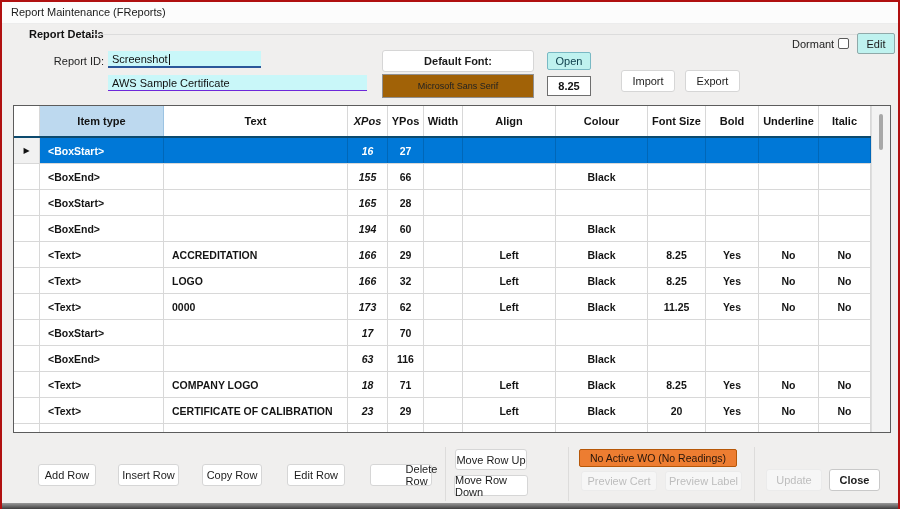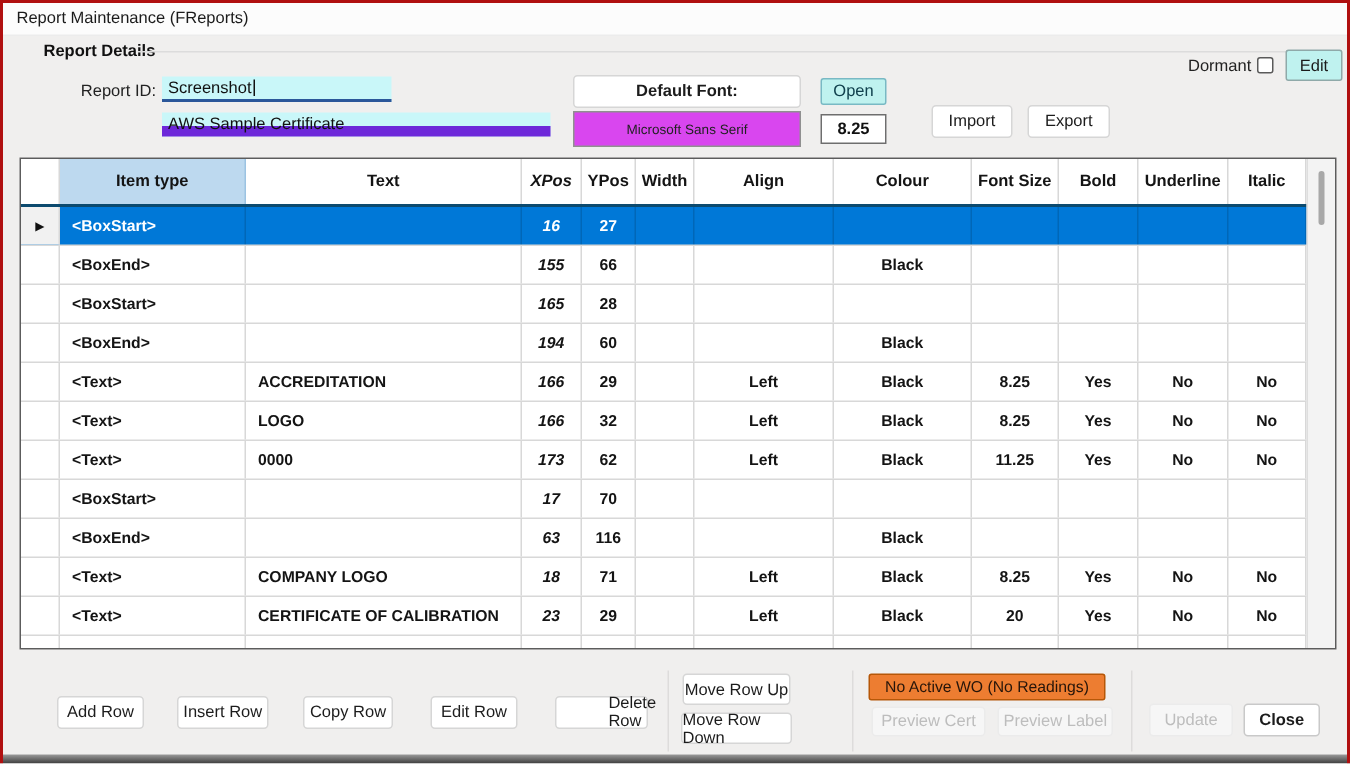--- a/index.html
+++ b/index.html
@@ -9,30 +9,30 @@
   .titlebar{position:absolute;left:0;top:0;right:0;height:21px;background:#fcfcfc;border-bottom:1px solid #ececec;}
   .titlebar .title{position:absolute;left:9px;top:4px;font-size:11px;color:#1b1b1b;}
   .bottom-strip{position:absolute;left:0;right:0;bottom:0;height:6px;background:linear-gradient(#9a9a9a,#3e3e3e);}
 
   .group-label{position:absolute;left:10px;top:26px;font-size:11px;font-weight:bold;color:#111;padding-left:17px;}
   .group-line{position:absolute;left:90px;top:32px;width:800px;height:1px;background:#dcdcdc;}
 
   .lbl{position:absolute;font-size:11px;color:#222;text-align:right;width:74px;}
   .field{position:absolute;background:#c9f7f9;font-size:11px;color:#111;padding:2px 4px;box-sizing:border-box;border:none;}
   .field.focus{border-bottom:2px solid #2b579a;}
-  .field.plain{border-bottom:7px solid #6d28d9;}
+  .field.plain{border-bottom:1px solid #6d28d9;}
   .caret{display:inline-block;width:1px;height:11px;background:#111;vertical-align:-2px;margin-left:1px;}
 
   .btn{position:absolute;background:#fff;border:1px solid #d6d6d6;border-radius:3px;font-size:11px;color:#1c1c1c;
        display:flex;align-items:center;justify-content:center;box-sizing:border-box;cursor:default;}
   .btn.bold{font-weight:bold;}
   .btn.disabled{background:#f6f6f6;border-color:#ebebeb;color:#bdbdbd;}
   .btn.cyan{background:#bff2ef;border:1px solid #79b9c4;border-radius:2px;color:#10404d;}
 
-  .fontbox{position:absolute;background:#d946ef;border:1px solid #909090;font-size:9px;color:#222;
+  .fontbox{position:absolute;background:#a16207;border:1px solid #909090;font-size:9px;color:#222;
        display:flex;align-items:center;justify-content:center;box-sizing:border-box;}
   .sizebox{position:absolute;background:#fff;border:1px solid #6e6e6e;font-size:11px;font-weight:bold;color:#111;
        display:flex;align-items:center;justify-content:center;box-sizing:border-box;}
   .checkbox{position:absolute;width:11px;height:11px;background:#fff;border:1px solid #5a5a5a;border-radius:2px;box-sizing:border-box;}
 
   
   .grid{position:absolute;left:11px;top:103px;width:878px;height:328px;background:#fff;
         border:1px solid #5c5c5c;box-sizing:border-box;overflow:hidden;}
   .tr{display:flex;height:25px;border-bottom:1px solid #d8d8d8;background:#fff;}
   .tr.head{height:30px;border-bottom:2px solid #0c4a6e;}

